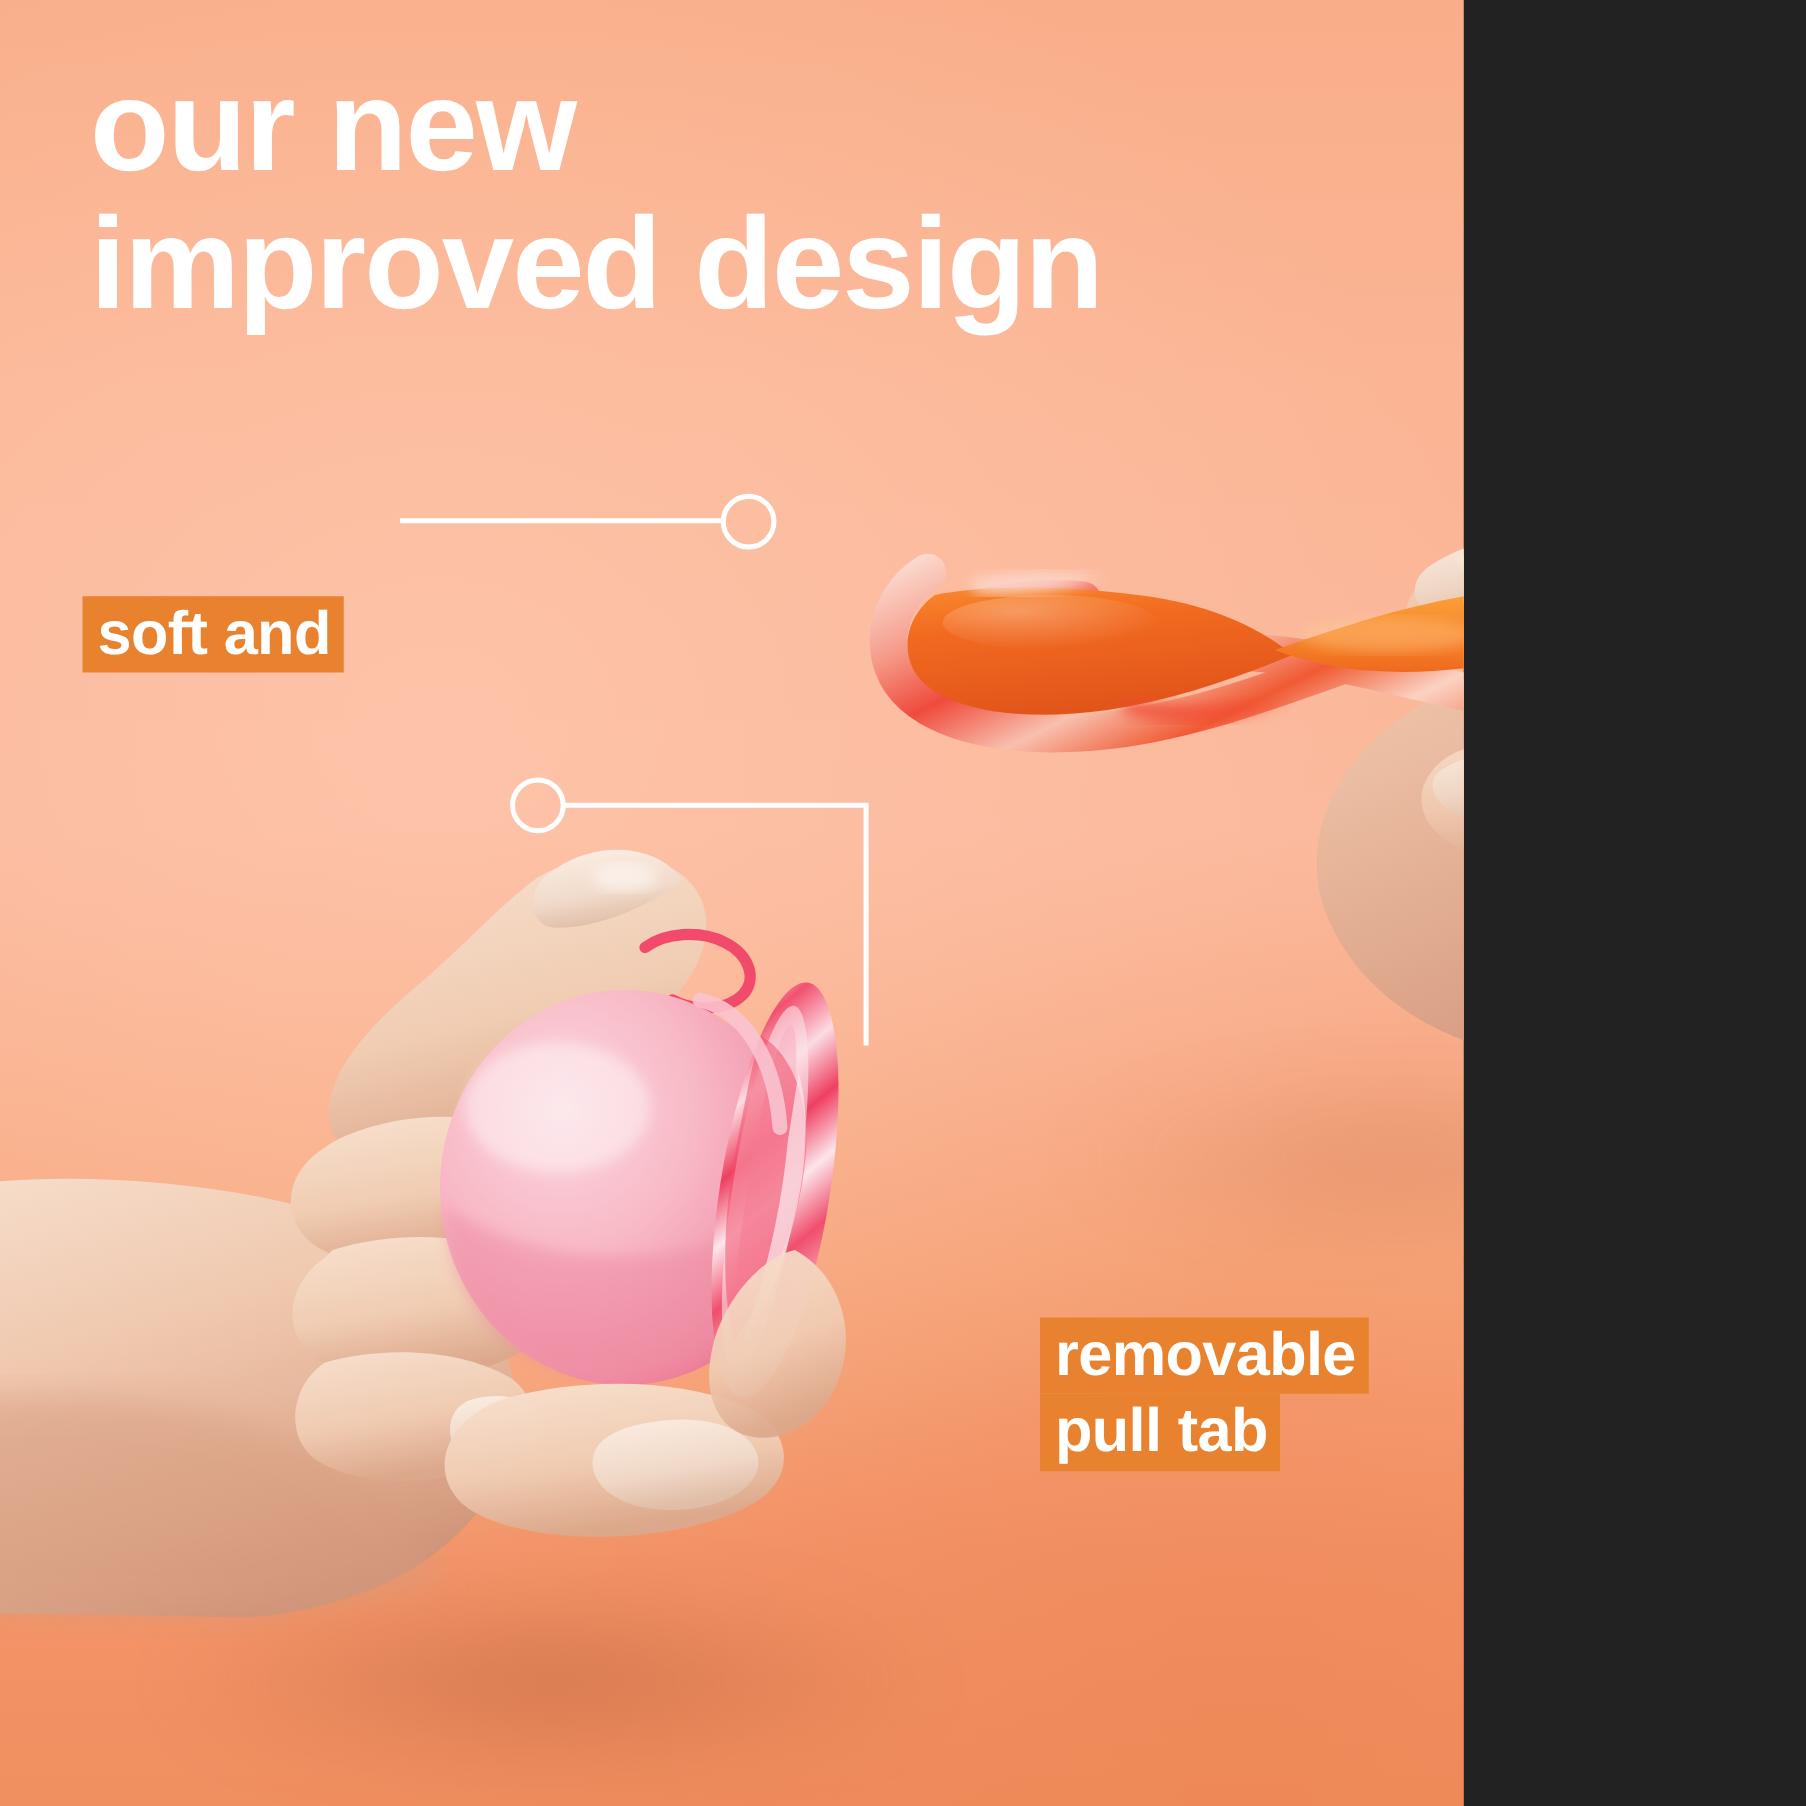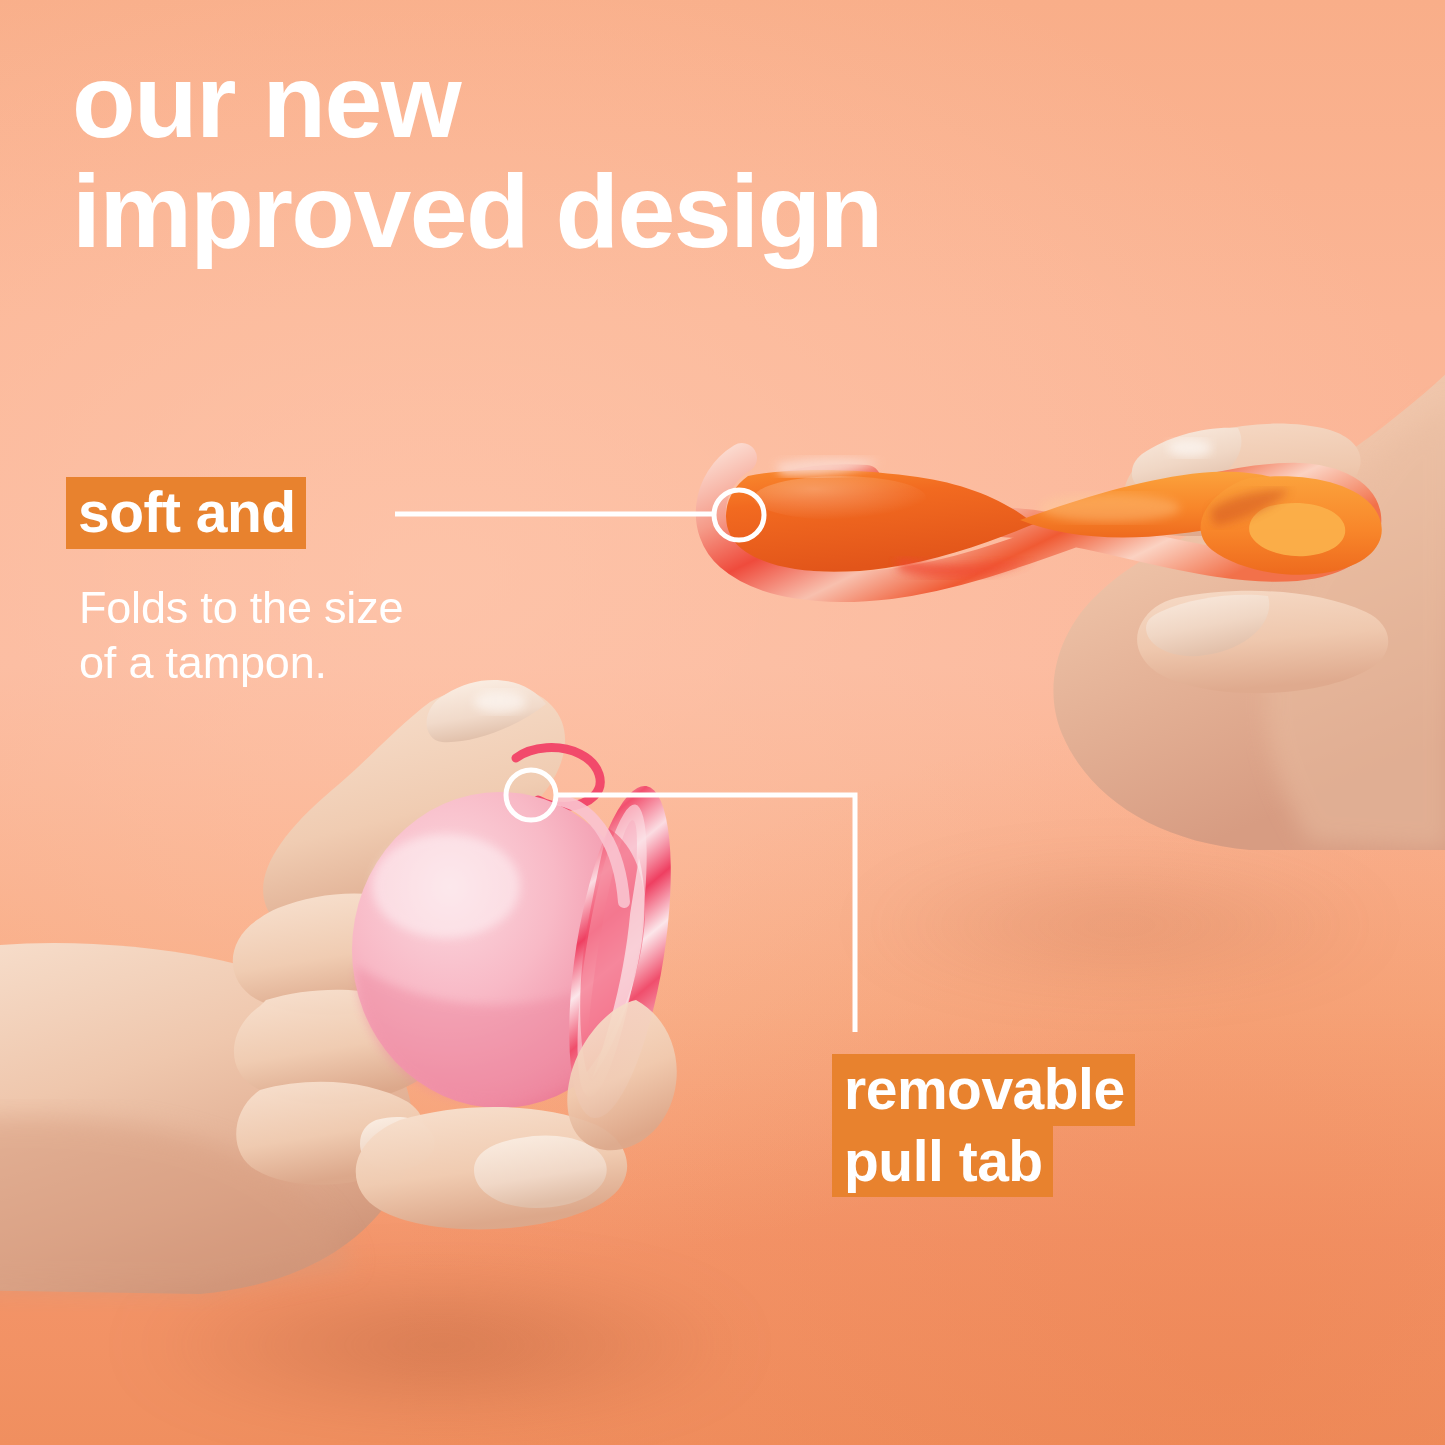--- a/index.html
+++ b/index.html
@@ -1,20 +1,20 @@
 <!DOCTYPE html>
 <html><head>
 <meta charset="utf-8">
 <style>
   html,body{margin:0;padding:0;background:#222;}
   *{box-sizing:border-box;}
 
   .stage{
     position:relative;
-    width:1445px;height:1445px;
+    width:1171px;height:1445px;
     overflow:hidden;
     font-family:"Liberation Sans", sans-serif;
     background:
       linear-gradient(to bottom,
         #F9AE89 0%,
         #FBB595 22%,
         #FBB79B 46%,
         #F8A87E 70%,
         #F4956A 86%,
         #F08F5F 100%);
@@ -41,21 +41,21 @@
     white-space:pre-line;
   }
 
   
   .callout{position:absolute;}
   .tagbox{display:block;}
   .tag{
     display:inline-block;
     background:#E8822E;
     color:#fff;
-    font-size:57px;
+    font-size:49px;
     font-weight:700;
     line-height:1.255;
     letter-spacing:-0.5px;
     padding:0 10px 0 12px;
     white-space:nowrap;
   }
   .subtext{
     color:#fff;
     font-size:45px;
     font-weight:400;
@@ -307,22 +307,20 @@
     <circle cx="531" cy="795" r="25" fill="none" stroke="#FFFFFF" stroke-width="5"></circle>
   </svg>
 
   <div class="headline">our new
 improved design</div>
 
   <div class="callout" id="callout-rim">
     <div class="tagbox">
       <span class="tag">soft and</span>
     </div>
-    <div class="subtext">Folds to the size
-of a tampon.</div>
   </div>
 
   <div class="callout" id="callout-tab">
     <div class="tagbox">
       <span class="tag">removable</span>
     </div>
     <div class="tagbox">
       <span class="tag">pull tab</span>
     </div>
   </div>

